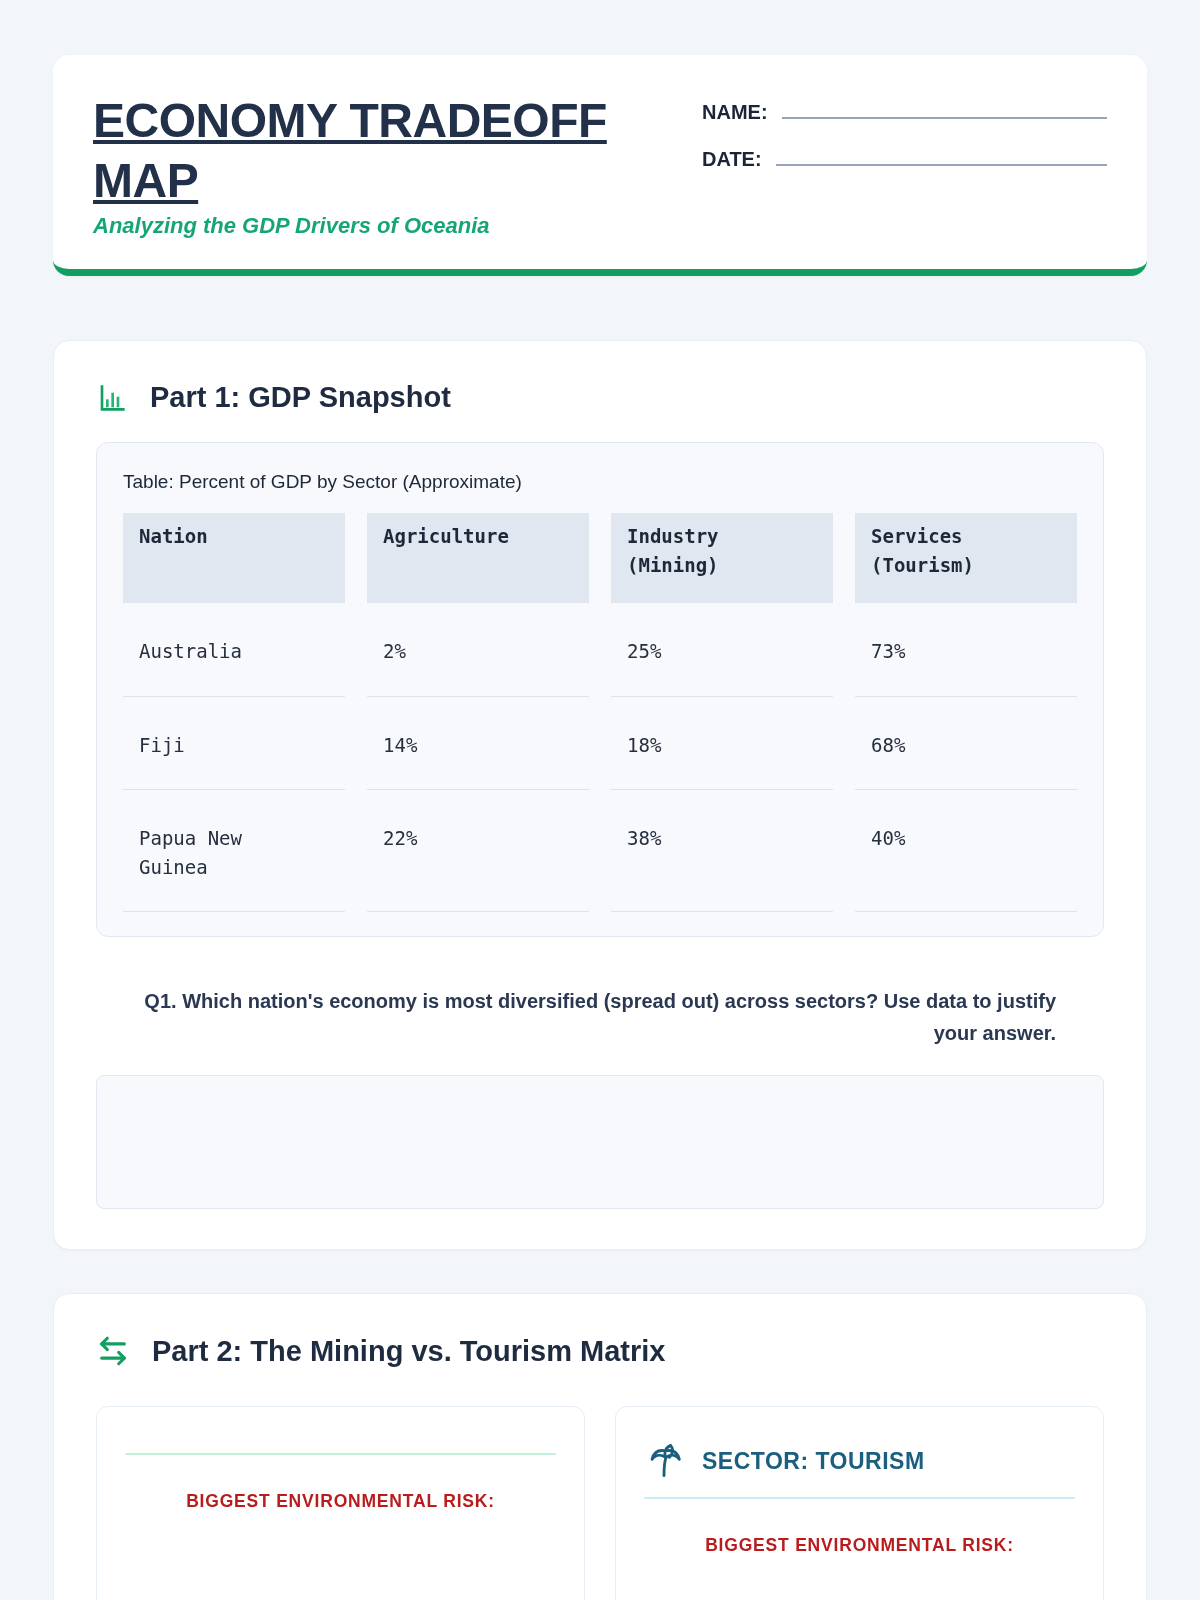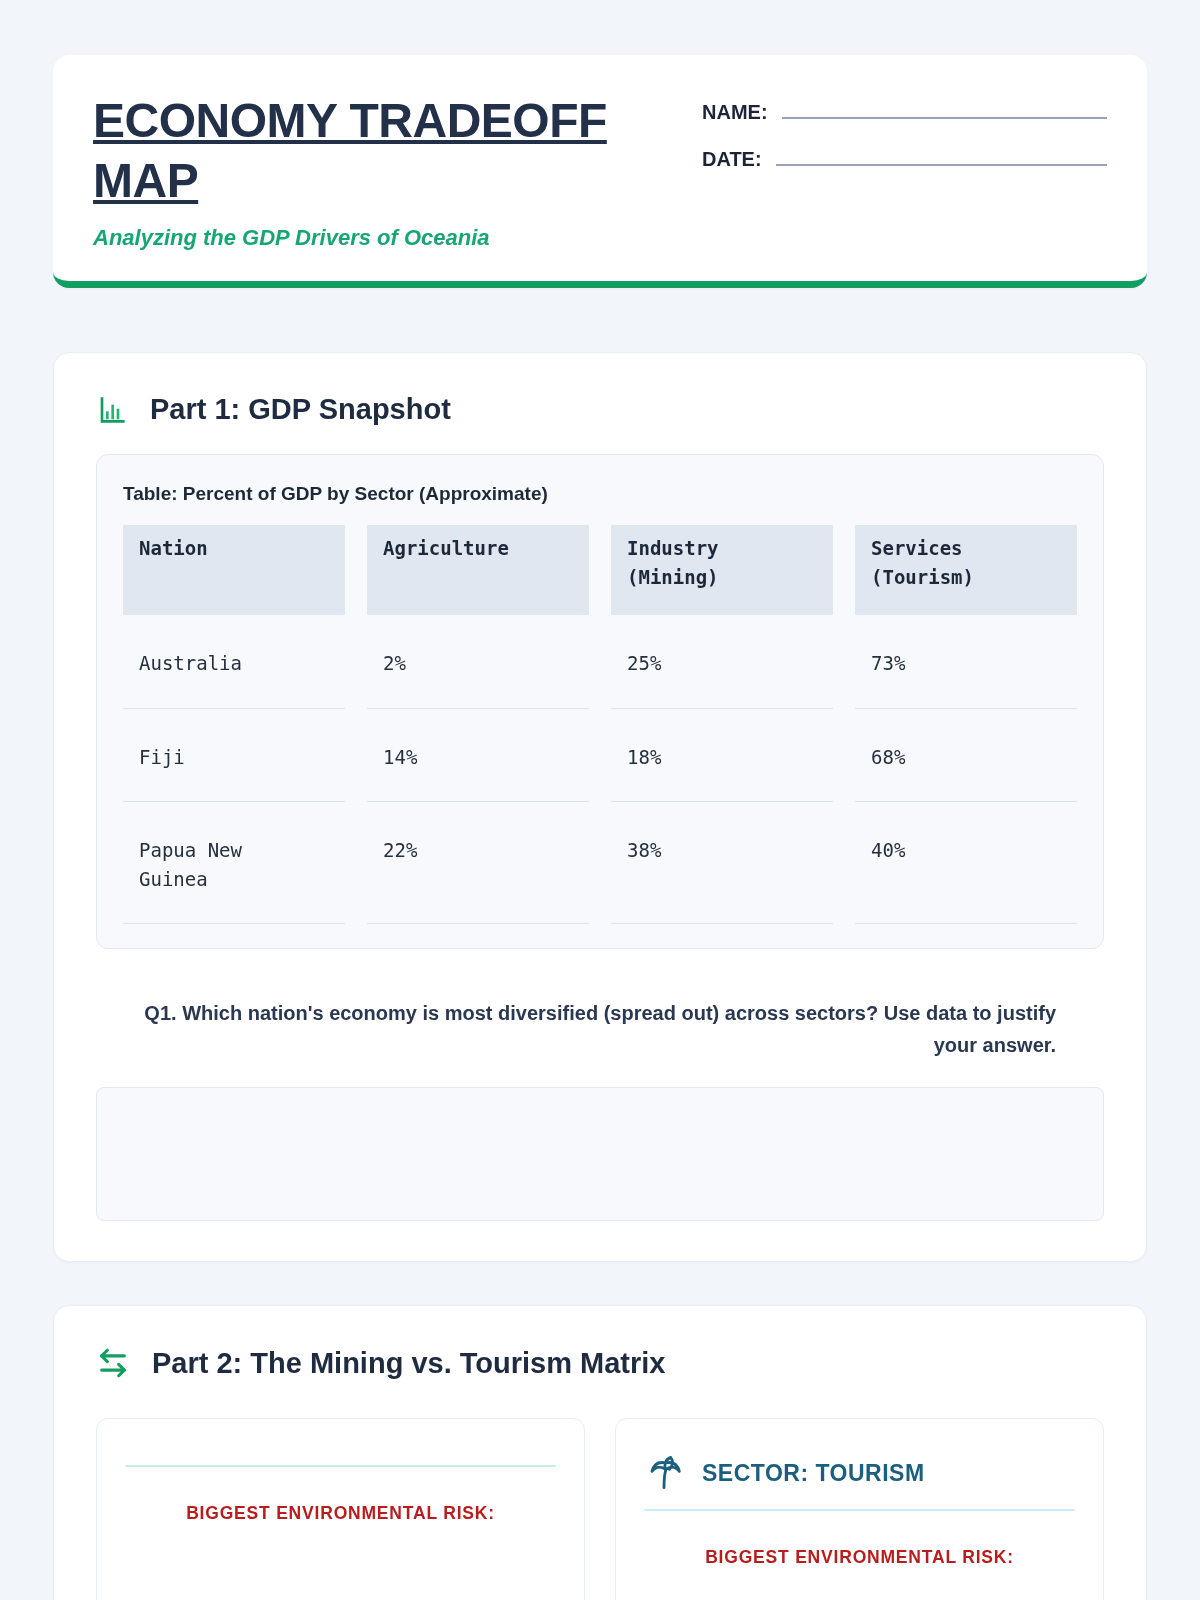--- a/index.html
+++ b/index.html
@@ -24,21 +24,21 @@
   .title {
     font-size: 48px;
     font-weight: 800;
     line-height: 1.25;
     letter-spacing: -0.5px;
     color: #22304a;
     max-width: 580px;
     text-decoration: underline;
   }
   .subtitle {
-    margin-top: 14px;
+    margin-top: 2px;
     font-size: 22px;
     font-style: italic;
     font-weight: 600;
     color: #16a673;
   }
   .header-fields { width: 405px; padding-top: 4px; }
   .field-row { display: flex; align-items: baseline; margin-bottom: 18px; }
   .field-label { font-size: 20px; font-weight: 700; color: #1b2537; margin-right: 14px; white-space: nowrap; }
   .field-line { flex: 1; border-bottom: 2px solid #96a3ba; height: 24px; }
 
@@ -63,21 +63,21 @@
   .section-heading .icon { display: inline-flex; flex: 0 0 auto; }
 
   
   .table-panel {
     margin-top: 28px;
     background: #f7f9fc;
     border: 1px solid #e2e8f1;
     border-radius: 12px;
     padding: 28px 26px 24px;
   }
-  .table-title { font-size: 19px; font-weight: 700; color: #1d2838; }
+  .table-title { font-size: 19px; font-weight: 400; color: #1d2838; }
   .gdp-table {
     margin-top: 20px;
     display: grid;
     grid-template-columns: repeat(4, 1fr);
     column-gap: 22px;
     font-family: "DejaVu Sans Mono", "Liberation Mono", monospace;
   }
   .th {
     background: #e1e7f0;
     padding: 9px 16px;

